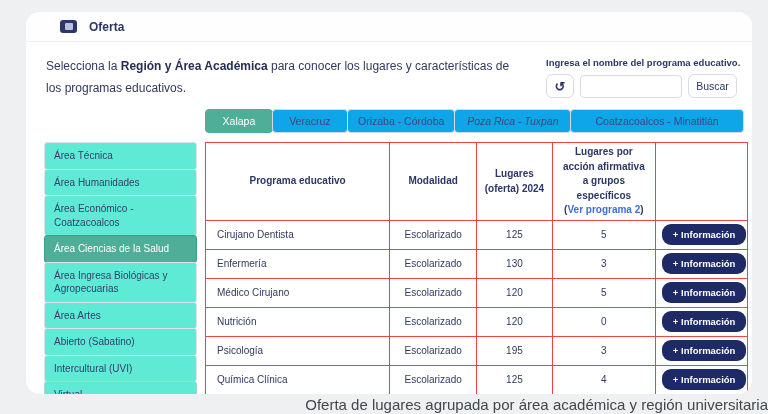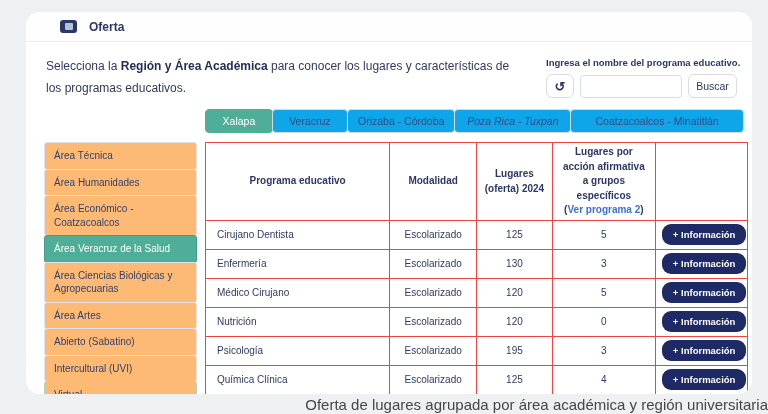--- a/index.html
+++ b/index.html
@@ -62,21 +62,21 @@
   .tab:nth-child(2) { width: 14%; }
   .tab:nth-child(3) { width: 20%; }
   .tab:nth-child(4) { width: 21.5%; font-style: italic; }
   .tab:nth-child(5) { width: 32%; text-align: right; }
   .tab.active { background: var(--teal, #4fae97); border-color: var(--teal, #4fae97); color: #fff; }
 
   .main-row { display: flex; gap: 8px; margin-top: 9px; padding: 0 4px 0 18px; height: 252px; overflow: hidden; }
   .sidebar { width: 153px; flex: none; }
   .side-item {
     border: 1px solid #dee2e8; margin-top: -1px; padding: 6px 9px;
-    font-size: 10px; color: #333f6b; background: #fdba74; border-radius: 3px;
+    font-size: 10px; color: #333f6b; background: #5eead4; border-radius: 3px;
     line-height: 1.35; cursor: pointer;
   }
   .side-item:first-child { margin-top: 0; }
   .side-item.active { background: var(--teal, #4fae97); border-color: var(--teal-border, #3f9e88); color: #fff; }
   .side-item.hl { border-color: #a9d6ca; }
 
   .table-wrap { flex: 1; }
   table { width: 100%; border-collapse: collapse; table-layout: fixed; }
   col.w1 { width: 34%; } col.w2 { width: 16%; } col.w3 { width: 14%; }
   col.w4 { width: 19%; } col.w5 { width: 17%; }
@@ -128,22 +128,22 @@
       <div class="tab">Orizaba - Córdoba</div>
       <div class="tab">Poza Rica - Tuxpan</div>
       <div class="tab">Coatzacoalcos - Minatitlán</div>
     </div>
 
   <div class="main-row">
     <div class="sidebar" id="sidebar">
         <div class="side-item">Área Técnica</div>
         <div class="side-item">Área Humanidades</div>
         <div class="side-item">Área Económico - Coatzacoalcos</div>
-        <div class="side-item active">Área Veracruz de la Salud</div>
-        <div class="side-item">Área Ciencias Biológicas y Agropecuarias</div>
+        <div class="side-item active">Área Ciencias de la Salud</div>
+        <div class="side-item">Área Ingresa Biológicas y Agropecuarias</div>
         <div class="side-item">Área Artes</div>
         <div class="side-item">Abierto (Sabatino)</div>
         <div class="side-item">Intercultural (UVI)</div>
         <div class="side-item hl">Virtual</div>
       </div>
     <div class="table-wrap">
       <table>
         <colgroup>
             <col class="w1">
             <col class="w2">

